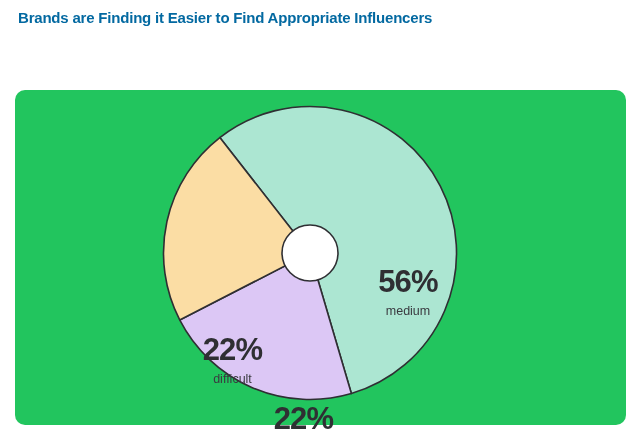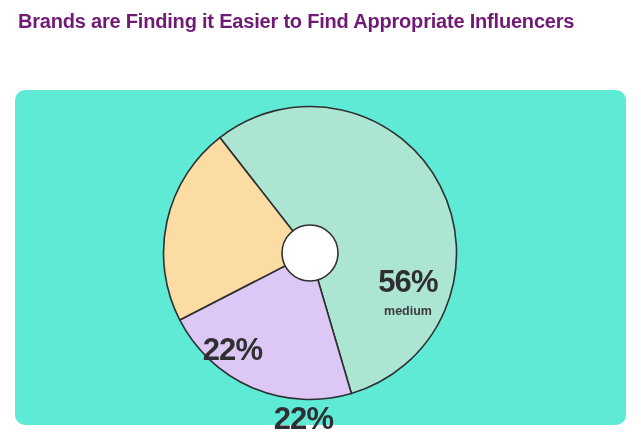--- a/index.html
+++ b/index.html
@@ -13,34 +13,34 @@
     font-family: "Liberation Sans", sans-serif;
     overflow: hidden;
     position: relative;
   }
 
   #page-title {
     position: absolute;
     left: 18px;
     top: 8px;
     width: 600px;
-    font-size: 20px;
+    font-size: 15px;
     font-weight: bold;
     line-height: 1.33;
-    color: #701a75;
+    color: #0369a1;
     letter-spacing: -0.2px;
   }
 
   #chart-card {
     position: absolute;
     left: 15px;
     top: 90px;
     width: 611px;
     height: 335px;
-    background: #5eead4;
+    background: #22c55e;
     border-radius: 10px;
   }
 
   #donut-wrap {
     position: absolute;
     left: 145px;
     top: 13px;
     width: 300px;
     height: 300px;
   }
@@ -58,21 +58,21 @@
   }
   .slice-pct {
     font-size: 31px;
     font-weight: bold;
     letter-spacing: -0.8px;
     line-height: 1.05;
     color: #2f2f33;
   }
   .slice-name {
     font-size: 12.5px;
-    font-weight: bold;
+    font-weight: normal;
     line-height: 1.28;
     color: #3a3a40;
     margin-top: 4px;
   }
 
   #label-medium {
     left: 333px;
     top: 176px;
     width: 120px;
   }
@@ -107,20 +107,21 @@
 
   <div class="slice-label" id="label-medium">
     <div class="slice-pct">56%</div>
     <div class="slice-name">
       <div>medium</div>
     </div>
   </div>
 
   <div class="slice-label" id="label-difficult">
     <div class="slice-pct">22%</div>
+    <div class="slice-name">difficult</div>
   </div>
 
   <div class="slice-label" id="label-easy">
     <div class="slice-pct">22%</div>
 
   </div>
 
 </div>
 
 </body></html>

